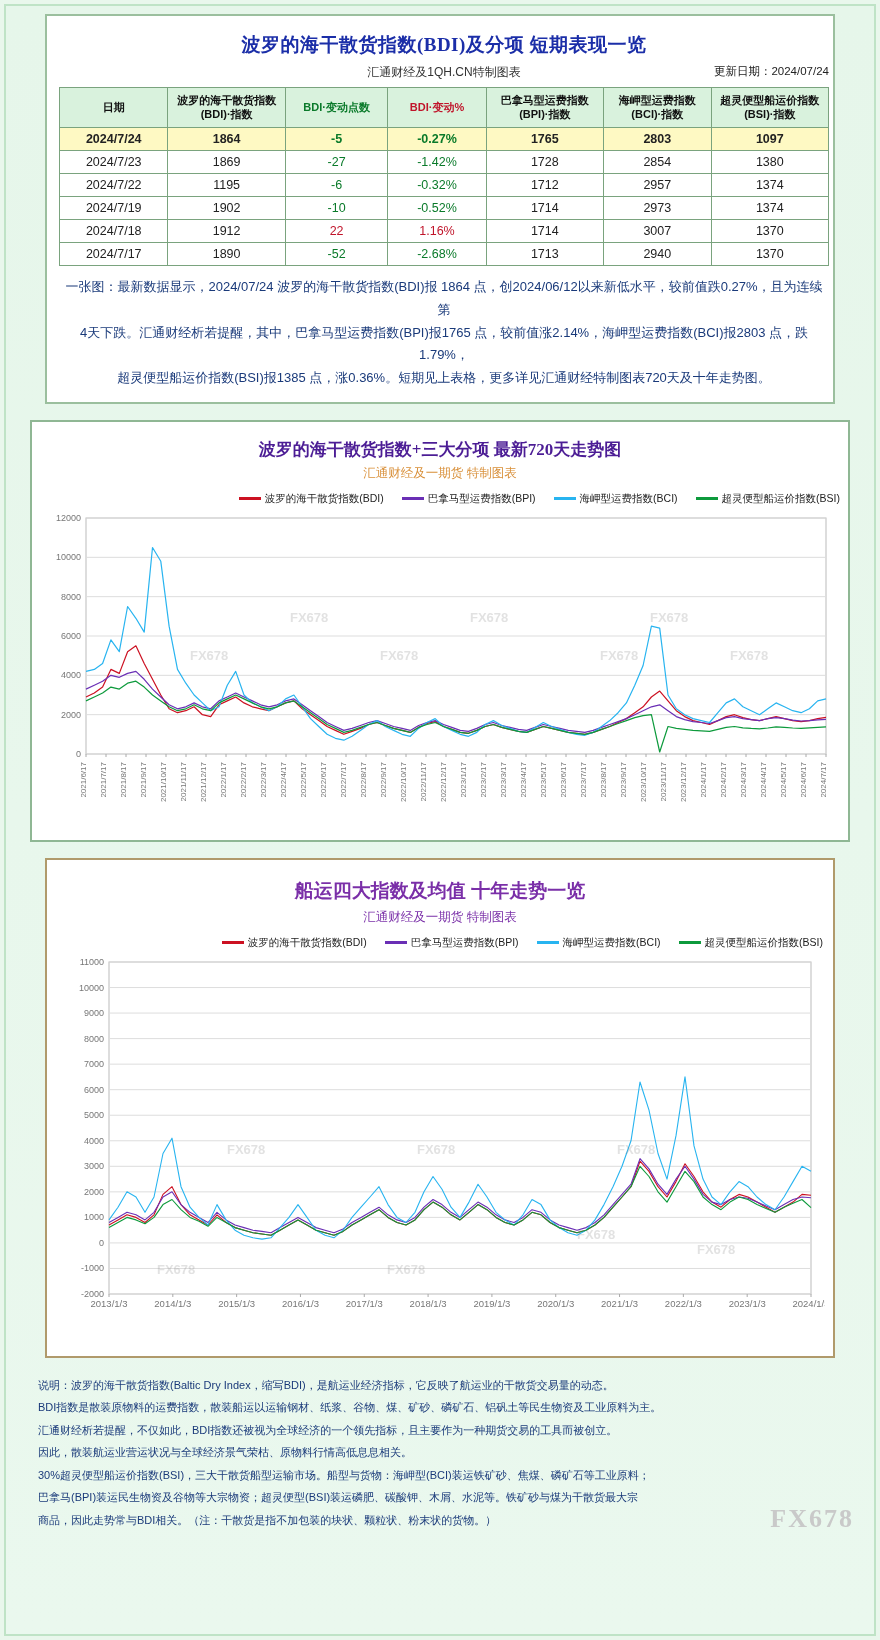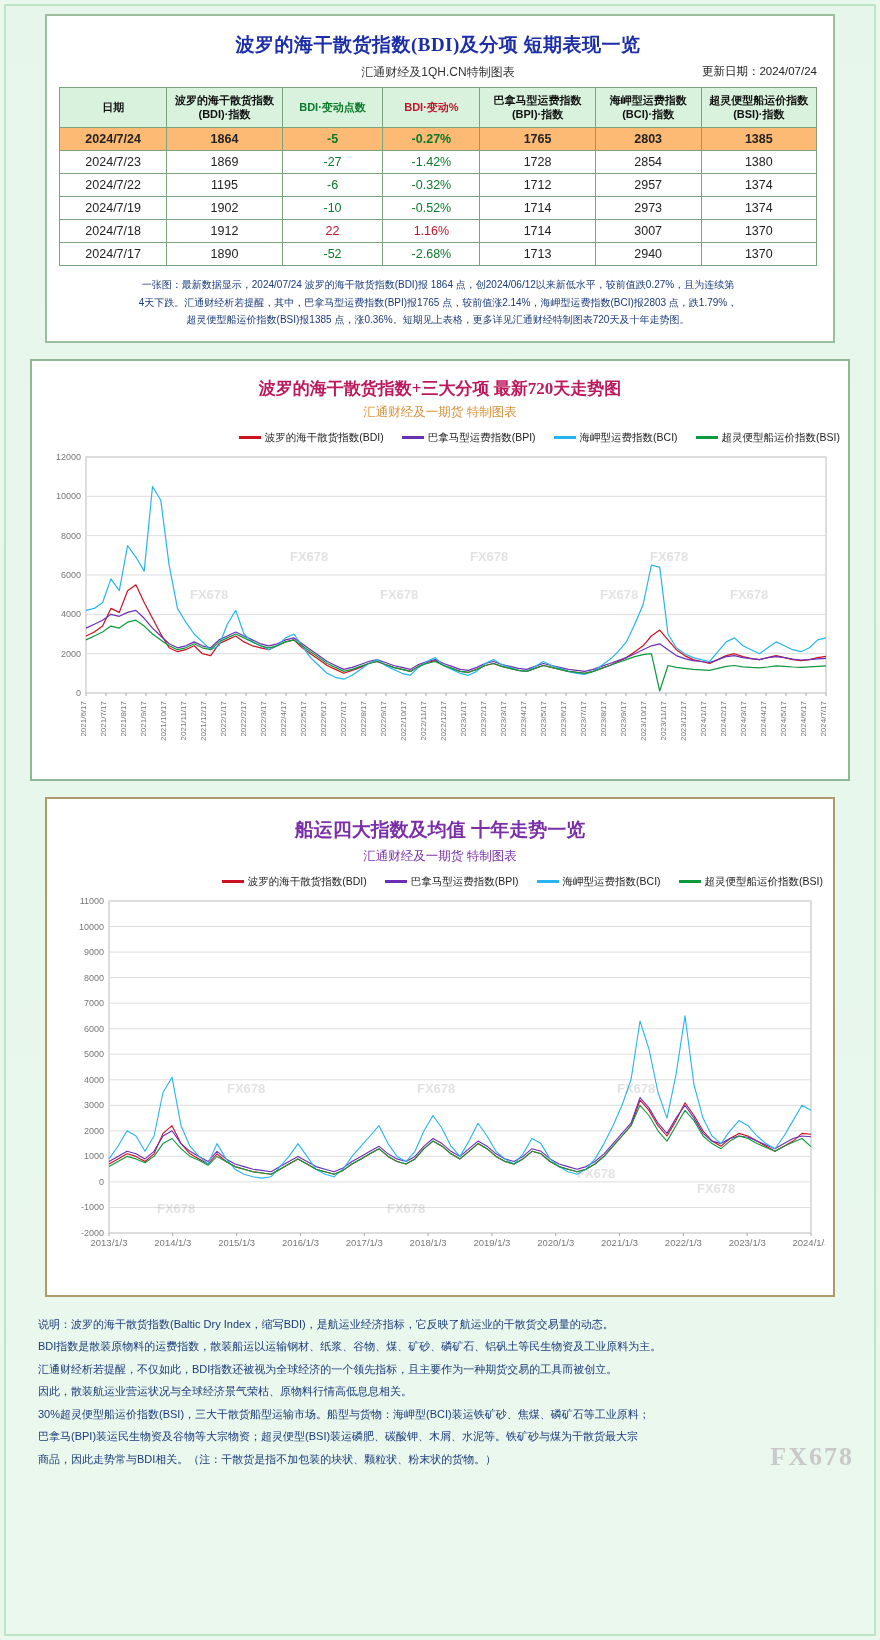--- a/index.html
+++ b/index.html
@@ -18,21 +18,21 @@
     background: linear-gradient(180deg,#e6f6ea 0%, #eaf8ee 100%);
   }
   .inner { position:relative; z-index:2; padding: 14px 16px; }
 
   
   .panel {
     background:#ffffff;
     border:2px solid #9bbf9e;
     margin: 0 auto 16px auto;
   }
-  #panel-table { width: 790px; padding: 10px 16px 12px 12px; }
+  #panel-table { width: 790px; padding: 10px 4px 12px 12px; }
   .tbl-title {
     text-align:center;
     font-size:19px;
     font-weight:bold;
     color:#1b2ea8;
     letter-spacing:0.5px;
     margin: 6px 0 6px 0;
     font-family:"Liberation Serif","DejaVu Serif",serif;
   }
   .tbl-sub {
@@ -63,41 +63,41 @@
     height:40px;
     font-size:11px;
     color:#111;
   }
   table.bdi thead th.c-green { color:#0a7a2a; }
   table.bdi thead th.c-red { color:#c0142a; }
   table.bdi tbody td { height:23px; font-size:12.5px; }
   tr.row-first td {
     font-weight:bold;
     font-size:13.5px;
-    background:#fdba74;
+    background:#fef9c3;
   }
   tr.row-first td.neg { color:#0a7a2a; }
   td.neg { color:#0a7a2a; }
   td.pos { color:#c0142a; }
   .note {
-    font-size:10px;
+    font-size:13px;
     line-height:1.75;
     color:#1a3a7a;
     text-align:center;
     margin-top:10px;
     padding:0 6px;
   }
 
   
   #panel-720 { width: 820px; padding:10px 8px 6px 8px; border:2px solid #8fb794;}
   .ch-title {
     text-align:center;
     font-size:17px;
     font-weight:bold;
-    color:#be185d;
+    color:#4c1d95;
     font-family:"Liberation Serif","DejaVu Serif",serif;
     margin-top:6px;
   }
   .ch-sub {
     text-align:center;
     font-size:12.5px;
     color:#d9903a;
     margin: 4px 0 2px 0;
   }
   .legend {
@@ -173,21 +173,21 @@
         </tr>
       </thead>
       <tbody>
         <tr class="row-first">
           <td>2024/7/24</td>
           <td>1864</td>
           <td class="neg">-5</td>
           <td class="neg">-0.27%</td>
           <td>1765</td>
           <td>2803</td>
-          <td>1385</td>
+          <td>1097</td>
         </tr>
         <tr>
           <td>2024/7/23</td>
           <td>1869</td>
           <td class="neg">-27</td>
           <td class="neg">-1.42%</td>
           <td>1728</td>
           <td>2854</td>
           <td>1380</td>
         </tr>

